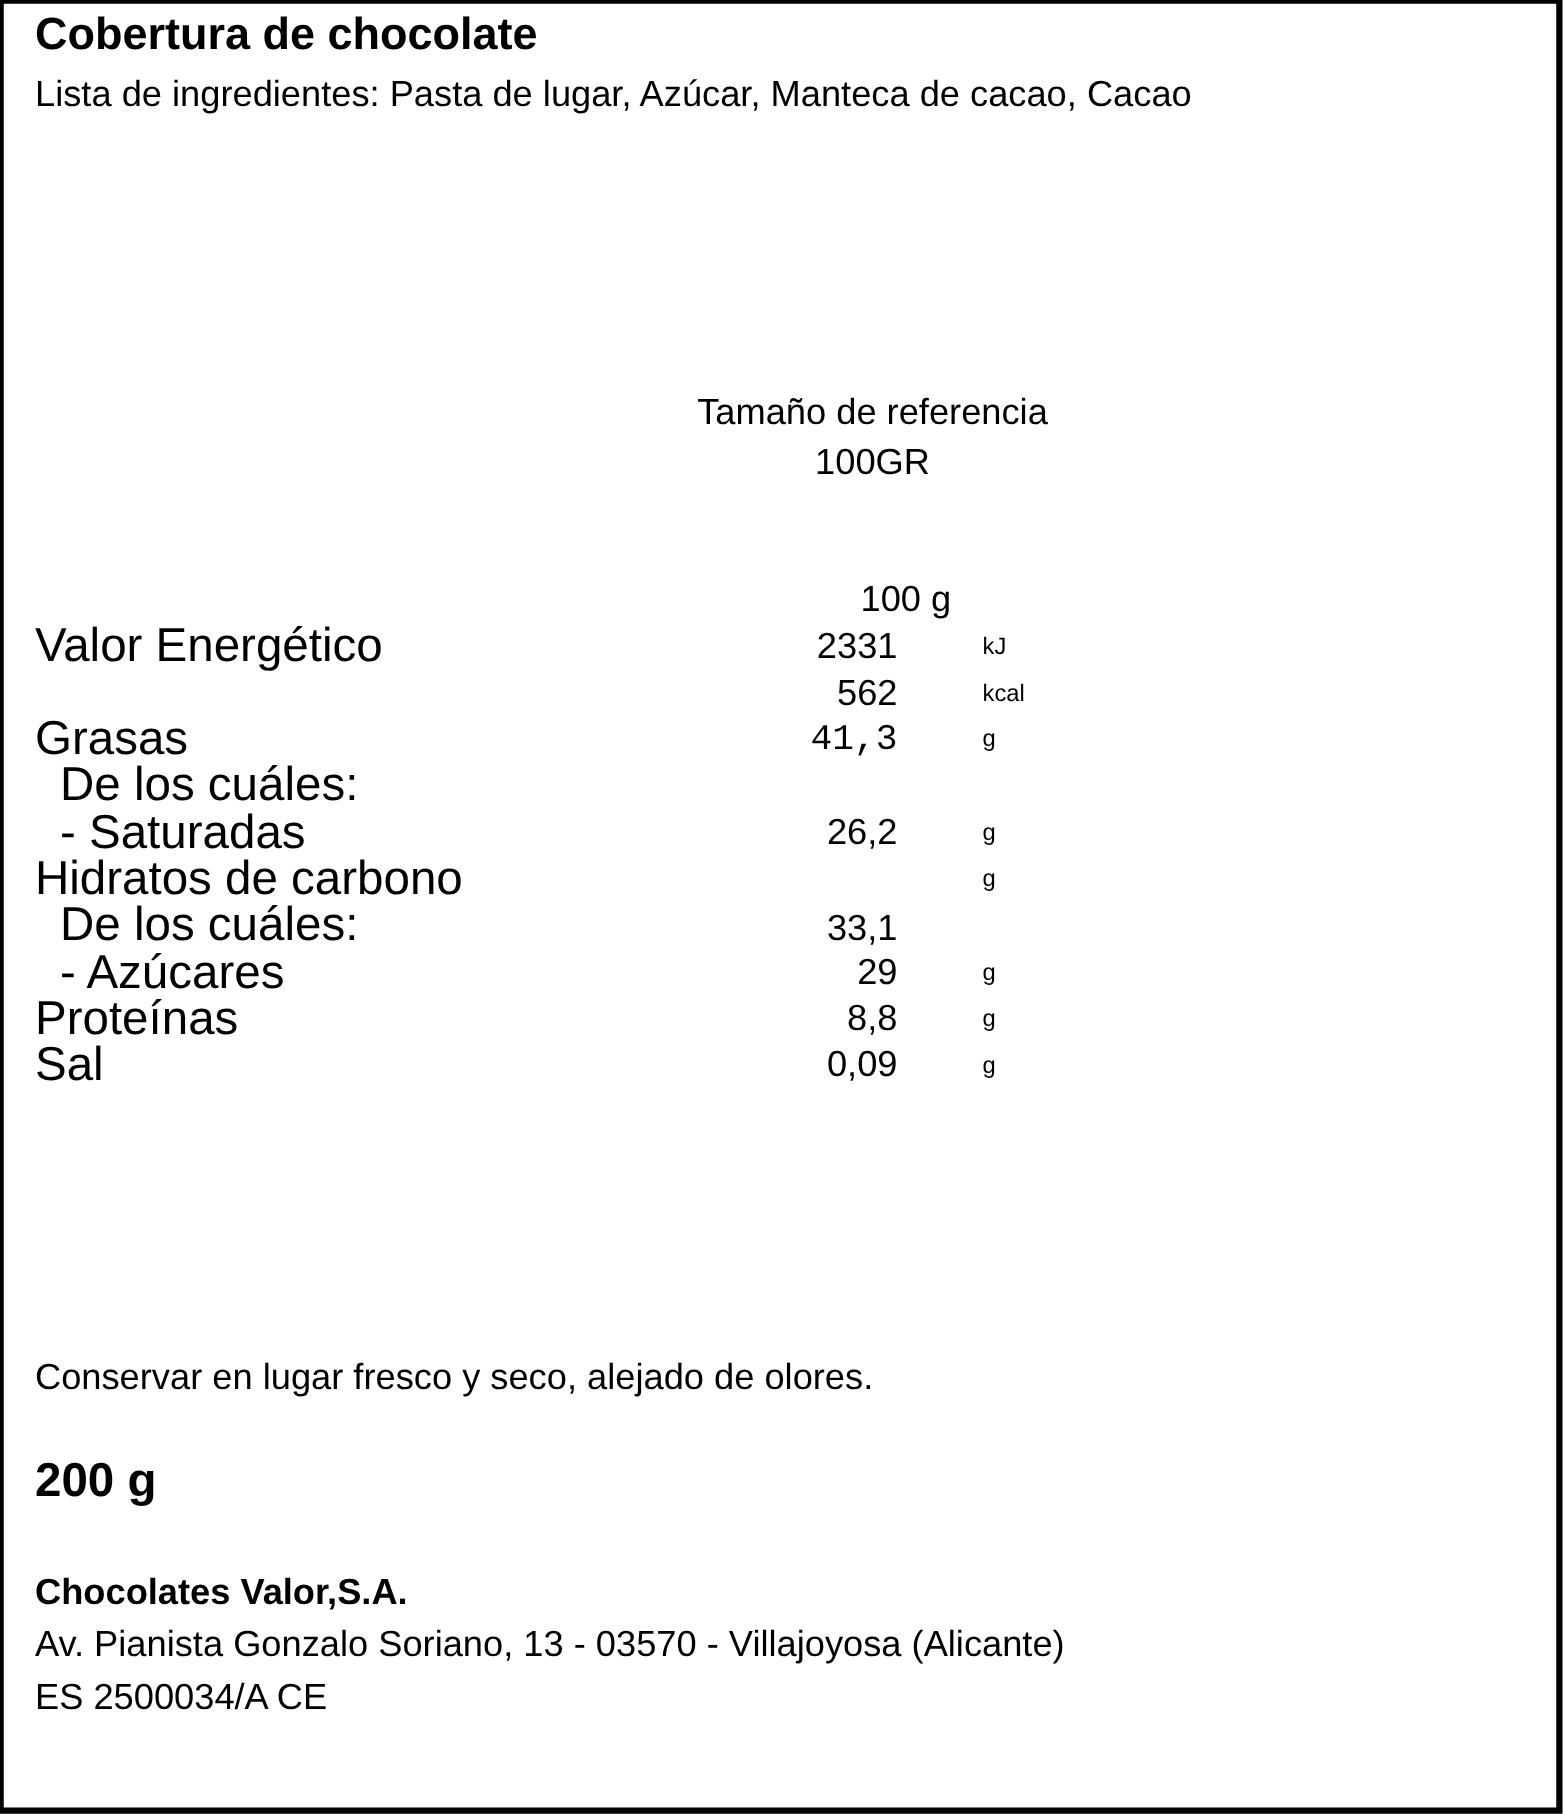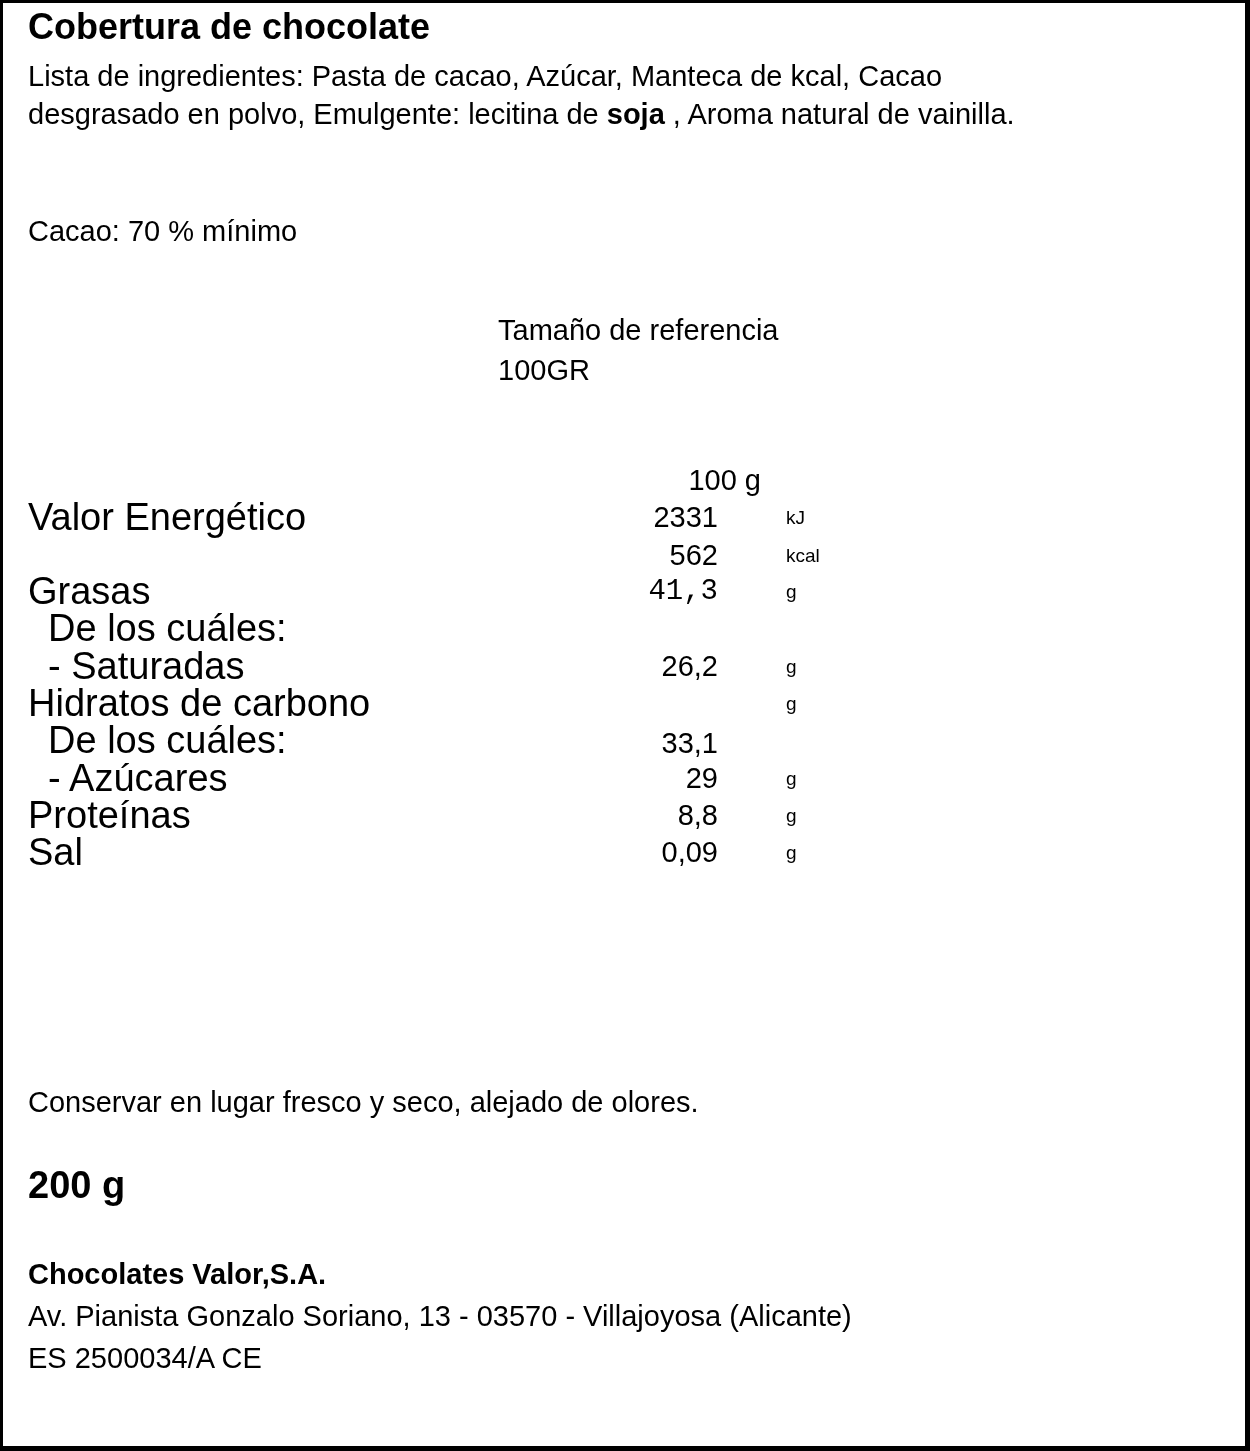--- a/index.html
+++ b/index.html
@@ -8,39 +8,37 @@
       position: absolute; left: 0; top: 0;
       width: 1250px; height: 1451px; box-sizing: border-box;
       border-top: 3px solid #000; border-left: 3px solid #000;
       border-right: 5px solid #000; border-bottom: 5px solid #000;
       font-family: "Liberation Sans", sans-serif; color: #000;
     }
     .abs { position: absolute; white-space: nowrap; }
     .title { left: 25px; top: 2px; font-size: 36px; font-weight: bold; line-height: 44px; }
     .para { left: 25px; font-size: 29px; line-height: 38px; }
     .b { font-weight: bold; }
-    .center { width: 400px; left: 495px; font-size: 29px; line-height: 40px; }
+    .center { text-align: center; width: 400px; left: 495px; font-size: 29px; line-height: 40px; }
     .row-label { left: 25px; font-size: 38px; line-height: 37px; }
     .row-num { font-size: 29px; line-height: 37px; text-align: right; width: 200px; left: 515px; }
     .row-unit { font-size: 19px; line-height: 37px; left: 735px; margin-left: 48px; }
     .indent1 { left: 45px; }
     .weight { left: 25px; font-size: 38px; font-weight: bold; line-height: 40px; }
     .company { left: 25px; font-size: 29px; font-weight: bold; line-height: 38px; }
   </style>
 </head>
 <body>
 
 <div class="label">
 
   <div class="abs title">Cobertura de chocolate</div>
 
-  <div class="abs para" style="top:54px;">Lista de ingredientes: Pasta de cacao, Azúcar, Manteca de kcal, Cacao</div>
-  <div class="abs para" style="top:92px;"><span>desgrasado en polvo, Emulgente: lecitina de </span><span class="b">soja</span><span> , Aroma natural de vainilla.</span></div>
+  <div class="abs para" style="top:54px;">Lista de ingredientes: Pasta de lugar, Azúcar, Manteca de cacao, Cacao</div>
 
-  <div class="abs para" style="top:209px;">Cacao: 70 % mínimo</div>
 
   <div class="abs center" style="top:307px;">Tamaño de referencia</div>
   <div class="abs center" style="top:347px;">100GR</div>
 
   <div class="abs row-num" style="top:459px; width:243px;">100 g</div>
 
   <div>
     <div class="abs row-label" style="top:496px;">Valor  Energético</div>
     <div class="abs row-num" style="top:496px;">2331</div>
     <div class="abs row-unit" style="top:496px;">kJ</div>

